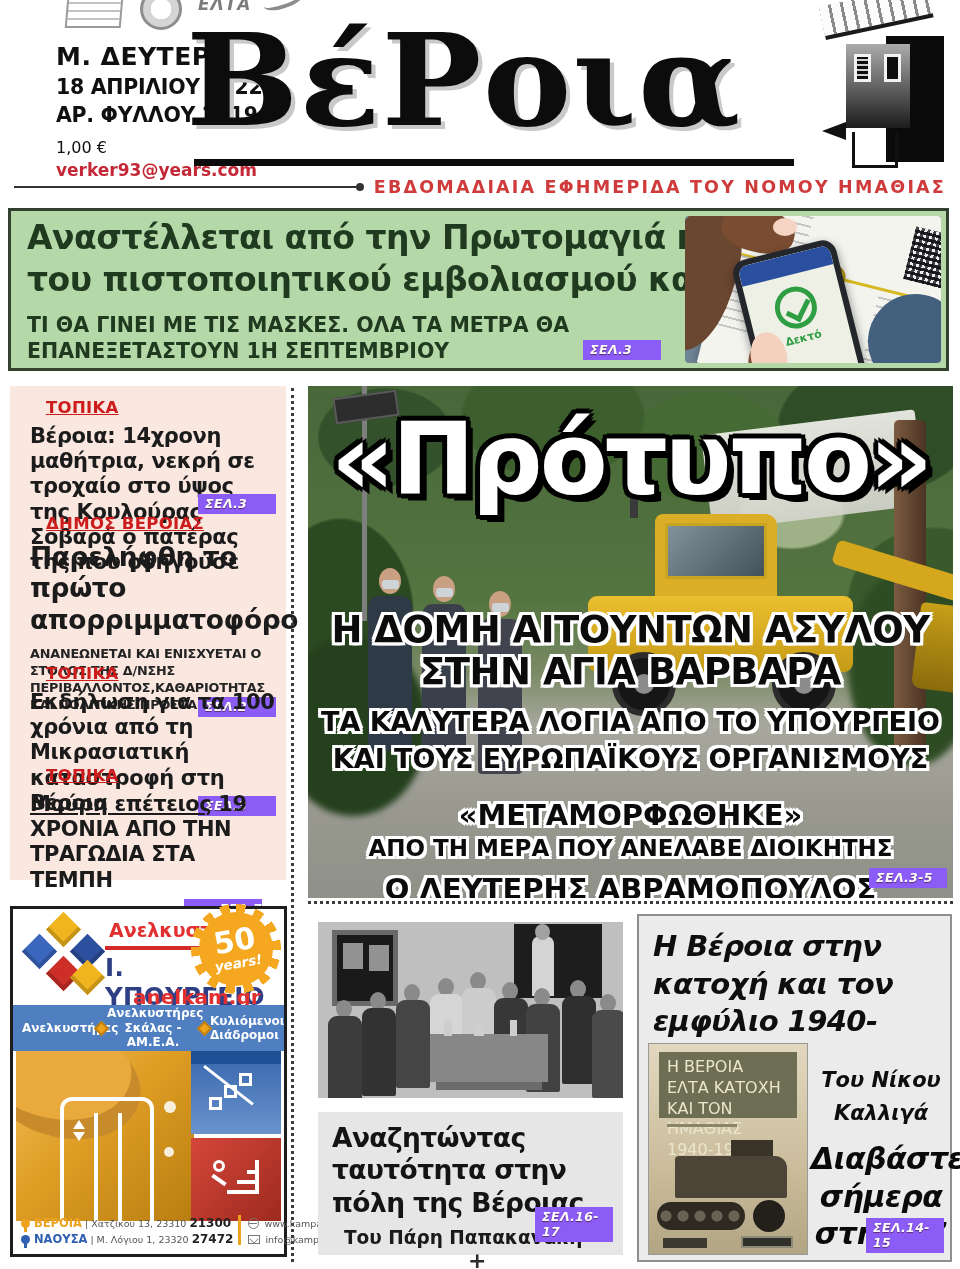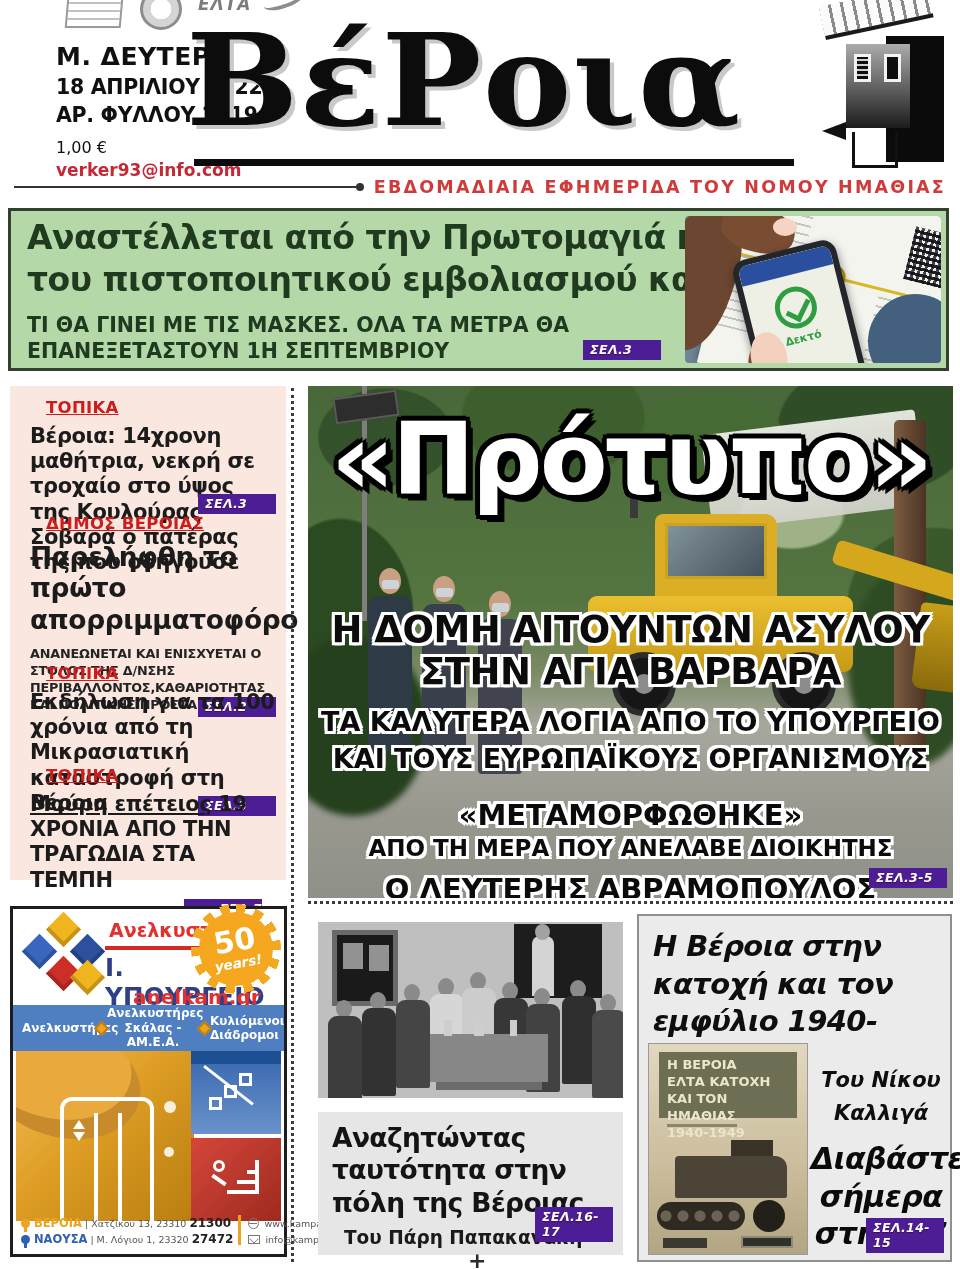--- a/index.html
+++ b/index.html
@@ -57,21 +57,21 @@
   .bp-phone { position:absolute; left:62px; top:32px; width:106px; height:152px; background:#23262a; border-radius:14px; transform:rotate(-14deg); box-shadow:0 4px 10px rgba(0,0,0,.45); }
   .bp-screen { position:absolute; left:6px; right:6px; top:6px; bottom:6px; background:#eef0e6; border-radius:9px; overflow:hidden; }
   .bp-band { height:20px; background:#2a4f9e; }
   .bp-check { position:relative; margin:12px auto 0; width:42px; height:42px; border:5px solid #2f9e42; border-radius:50%; }
   .bp-check::after { content:""; position:absolute; left:10px; top:5px; width:11px; height:19px; border-right:5px solid #2f9e42; border-bottom:5px solid #2f9e42; transform:rotate(40deg); }
   .bp-status { text-align:center; color:#2f9e42; font-weight:bold; font-size:11px; margin-top:4px; }
   .bp-thumb { position:absolute; left:66px; top:116px; width:36px; height:50px; background:#f4d0bf; border-radius:50%; transform:rotate(-12deg); box-shadow:-4px 8px 0 #7a4d32; }
   .bp-denim { position:absolute; right:-22px; bottom:-26px; width:95px; height:95px; background:#44607f; border-radius:50%; }
 
   
-  .tag { display:inline-block; background:#4c1d95; color:#fff; font-size:12.5px; font-weight:bold; font-style:italic; padding:2px 0 3px 7px; width:78px; letter-spacing:.4px; text-shadow:0 1px 1px rgba(60,0,0,.55); }
+  .tag { display:inline-block; background:#8b5cf6; color:#fff; font-size:12.5px; font-weight:bold; font-style:italic; padding:2px 0 3px 7px; width:78px; letter-spacing:.4px; text-shadow:0 1px 1px rgba(60,0,0,.55); }
 
   
   .sidebar { position:absolute; left:10px; top:386px; width:276px; height:494px; background:#f9e7e0; }
   .sb-block { position:absolute; left:20px; right:10px; }
   .sb-cat { display:inline-block; margin-left:16px; color:#cc1c1c; font-size:16.5px; font-weight:bold; text-decoration:underline; letter-spacing:.3px; }
   .sb-title { font-size:21px; font-weight:bold; color:#1b1b1b; line-height:1.2; margin-top:7px; letter-spacing:-.4px; }
   .sb-big { font-size:26.5px; font-weight:bold; color:#1b1b1b; line-height:1.18; margin-top:8px; letter-spacing:-.4px; }
   .sb-small { font-size:12.8px; font-weight:bold; color:#242424; line-height:1.34; margin-top:10px; letter-spacing:-.2px; }
   .sb-tag-abs { position:absolute; right:0; }
   .sb-tag-row { text-align:right; margin-top:5px; padding-right:14px; }
@@ -187,21 +187,21 @@
   .mid-box { position:absolute; left:318px; top:1112px; width:305px; height:143px; background:#e6e6e6; }
   .mid-title { margin:10px 14px 0; font-size:26.5px; font-weight:bold; color:#141414; line-height:1.22; letter-spacing:-.6px; }
   .mid-author { margin:8px 0 0 26px; font-size:18.5px; font-weight:bold; color:#1a1a1a; }
   .mid-tag { position:absolute; right:10px; bottom:13px; }
   .plus-mark { position:absolute; left:468px; top:1248px; font-size:22px; font-weight:bold; color:#2c2c2c; }
 
   
   .right-box { position:absolute; left:637px; top:914px; width:315px; height:348px; background:#ebebeb; border:2px solid #8f8f8f; }
   .rb-title { margin:12px 14px 0; font-size:29px; font-weight:bold; font-style:italic; color:#0e0e0e; line-height:1.3; letter-spacing:-.6px; }
   .rb-book { position:absolute; left:10px; top:128px; width:158px; height:210px; background:linear-gradient(180deg,#e2d8bf,#cabc9b 60%,#b2a584); box-shadow:0 0 0 1px #9a9a9a; overflow:hidden; }
-  .bk-head { position:absolute; left:10px; top:8px; right:10px; height:66px; background:#6e6e55; color:#eae6cc; font-size:13px; font-weight:bold; line-height:1.3; padding:5px 8px; }
+  .bk-head { position:absolute; left:10px; top:8px; right:10px; height:66px; background:#6e6e55; color:#eae6cc; font-size:16px; font-weight:normal; line-height:1.3; padding:5px 8px; }
   .bk-authorline { position:absolute; left:18px; top:80px; width:70px; height:3px; background:#8a8468; }
   .veh-body { position:absolute; left:26px; top:112px; width:112px; height:42px; background:#4c4436; border-radius:4px 12px 2px 2px; }
   .veh-cab { position:absolute; left:82px; top:96px; width:42px; height:24px; background:#3a3428; }
   .veh-wheel { position:absolute; left:104px; top:156px; width:32px; height:32px; background:#23201a; border-radius:50%; }
   .veh-track { position:absolute; left:8px; top:158px; width:88px; height:28px; background:#2e2a22; border-radius:14px;
     background-image:radial-gradient(circle at 9px 14px,#6a6354 5px,transparent 6px); background-size:17px 28px; background-repeat:repeat-x; }
   .bk-foot1 { position:absolute; left:14px; bottom:6px; width:44px; height:10px; background:#3c3a30; }
   .bk-foot2 { position:absolute; right:14px; bottom:6px; width:52px; height:12px; background:#30302a; box-shadow:inset 0 0 0 2px #8d8a76; }
   .rb-author { position:absolute; left:175px; top:148px; width:134px; text-align:center; font-style:italic; font-weight:bold; font-size:21px; color:#0e0e0e; line-height:1.55; }
   .rb-cta { position:absolute; left:172px; top:224px; width:140px; text-align:center; font-style:italic; font-weight:bold; font-size:30px; color:#0a0a0a; line-height:1.25; letter-spacing:-.5px; }
@@ -217,21 +217,21 @@
     <div class="circle-logo"></div>
     <div class="elta-text">ΕΛΤΑ</div>
     <div class="swoosh"></div>
   </div>
 
   <div class="date-block">
     <div class="d-day">Μ. ΔΕΥΤΕΡΑ</div>
     <div class="d-date">18 ΑΠΡΙΛΙΟΥ 2022</div>
     <div class="d-issue">ΑΡ. ΦΥΛΛΟΥ 2419</div>
     <div class="d-price">1,00 €</div>
-    <div class="d-mail">verker93@info.com</div>
+    <div class="d-mail">verker93@years.com</div>
   </div>
 
   <div class="masthead">
     <div class="masthead-text">ΒέΡοια</div>
     <div class="masthead-bar"></div>
   </div>
 
   <div class="house">
     <div class="house-black"></div>
     <div class="house-roof"></div>

